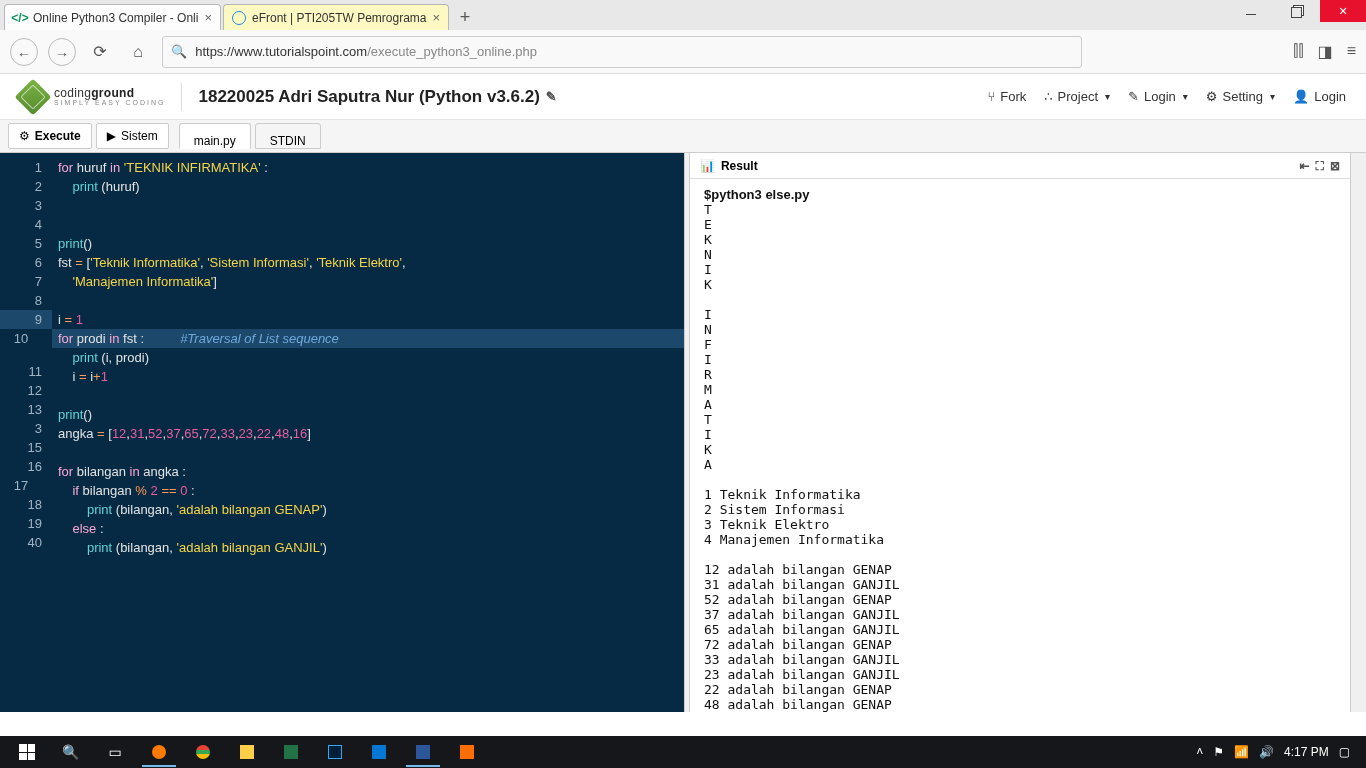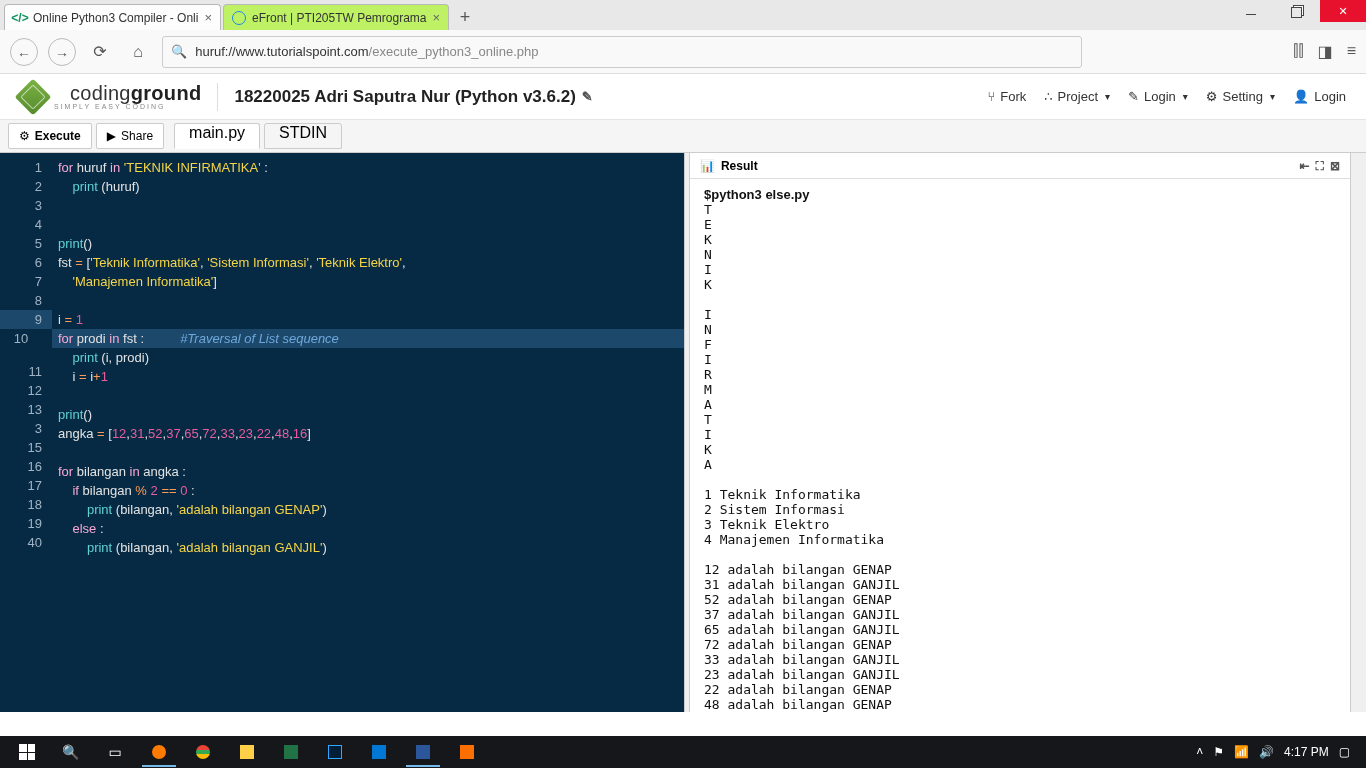--- a/index.html
+++ b/index.html
@@ -6,52 +6,52 @@
 body { width: 1366px; height: 768px; background: #fff; overflow: hidden; position: relative; }
 
 
 .window-controls { position: absolute; top: 0; right: 0; display: flex; z-index: 100; }
 .win-btn { width: 46px; height: 22px; display: flex; align-items: center; justify-content: center; font-size: 11px; color: #333; cursor: pointer; }
 .win-btn.close { background: #e8112d; color: #fff; }
 .win-btn.restore::before { content:""; width:9px; height:9px; border:1px solid #444; box-shadow: 2px -2px 0 -1px #fff, 2px -2px 0 0 #444; margin: 2px 2px 0 0;}
 .win-btn.min::before { content:""; width:10px; height:1px; background:#444; margin-top:6px;}
 .tabstrip { background: #e8e8e8; height: 30px; display: flex; align-items: flex-end; padding-left: 4px; }
 .tab { height: 26px; min-width: 210px; background: #fdfdfd; border: 1px solid #b8b8b8; border-bottom: none; border-radius: 4px 4px 0 0; display: flex; align-items: center; padding: 0 8px; font-size: 12px; color: #333; margin-right: 2px; position: relative; gap:6px; }
-.tab.inactive { background: #bef264; text-align: right; }
+.tab.inactive { background: #fef9c3; text-align: right; }
 .tab .x { margin-left: auto; color: #666; font-size: 13px; }
 .tab .favpy { width:14px; height:14px; display:inline-flex; align-items:center; justify-content:center; color:#10935f; font-size:12px; font-weight:bold; }
 .tab .favie { width:14px; height:14px; border:1px solid #1e88e5; border-radius:50%; position:relative; }
 .newtab { width: 28px; height: 26px; display:flex; align-items:center; justify-content:center; font-size: 18px; color: #555; }
 
 .navbar { height: 44px; background: #f9f9f9; border-bottom: 1px solid #ddd; display: flex; align-items: center; padding: 0 10px; gap: 10px; }
 .nav-btn { width: 28px; height: 28px; border: 1px solid #bbb; border-radius: 50%; display: flex; align-items: center; justify-content: center; color: #555; font-size: 14px; cursor: pointer; }
 .nav-btn.plain { border: none; border-radius:0; font-size:16px; }
 .urlbar { flex: 1; max-width: 920px; height: 32px; border: 1px solid #ccc; border-radius: 3px; display: flex; align-items: center; padding: 0 8px; gap: 8px; color: #888; font-size: 13px; }
 .urlbar .dom { color: #333; }
 .right-icons { margin-left: auto; display: flex; gap: 14px; color: #555; font-size: 16px; }
 
 
 .site-header { height: 46px; border-bottom: 1px solid #e5e5e5; display: flex; align-items: center; padding: 0 20px; gap: 16px; }
 .logo { display: flex; align-items: center; gap: 8px; }
 .logo-diamond { width: 26px; height: 26px; background: linear-gradient(135deg,#7cb342,#558b2f); transform: rotate(45deg); border-radius: 3px; position: relative; }
 .logo-diamond::after{content:""; position:absolute; inset:4px; border:1px solid rgba(255,255,255,.6); border-radius:2px;}
 .logo-text { line-height: 1; }
-.logo-text .l1 { font-size: 20px; color: #333; letter-spacing:.3px;margin-left:16px; }
+.logo-text .l1 { font-size: 12px; color: #333; letter-spacing:.3px; }
 .logo-text .l1 b { color: #222; font-weight:700; }
 .logo-text .l2 { font-size: 7px; color: #888; letter-spacing: 2px; }
 .project-title { font-size: 17px; color: #222; font-weight: 600; display:flex; align-items:center; gap:6px;}
 .project-title .pencil-s { font-size:13px; color:#555;}
 .site-menu { margin-left: auto; display: flex; gap: 18px; font-size: 13px; color: #333; }
 .site-menu .mi { display: flex; align-items: center; gap: 5px; cursor: pointer; }
 .caret-down::after { content: "▾"; font-size: 10px; margin-left: 2px; }
 
 
 .toolbar { height: 32px; background: #f5f5f5; display: flex; align-items: center; padding-left: 8px; }
 .tool-btn { height: 26px; padding: 0 10px; border: 1px solid #ccc; background: #fff; font-size: 12px; display: flex; align-items: center; gap: 5px; cursor: pointer; margin-right: 4px; border-radius:2px;}
-.file-tab { height: 26px; padding: 0 14px; border: 1px solid #ccc; border-bottom-color:#fff; background: #fff; font-size: 16px; border-radius: 3px 3px 0 0; margin-right: 4px; cursor: pointer; display:flex; align-items:flex-start;}
+.file-tab { height: 26px; padding: 0 14px; border: 1px solid #ccc; border-bottom-color:#fff; background: #fff; font-size: 12px; border-radius: 3px 3px 0 0; margin-right: 4px; cursor: pointer; display:flex; align-items:flex-end;}
 .file-tab.inactive { background:#f5f5f5; border-bottom-color:#ccc;}
 
 
 .workspace { display: flex; height: 560px; border-top: 1px solid #ccc; }
 .editor-pane { width: 684px; background: #072a44; position: relative; display:flex;}
 .gutter { width: 52px; background: #072a44; color: #9fb3c4; font-family: Consolas, monospace; font-size: 13px; text-align: right; padding: 5px 10px 0 0; line-height: 19px; }
 .code { flex: 1; color: #e2e2e2; font-family: Consolas, monospace; font-size: 13px; padding: 5px 6px 0 6px; line-height: 19px; white-space: pre; overflow:hidden;}
 .code .kw { color: #f9a8d4; }
 .code .str { color: #f5d547; }
 .code .num { color: #e85d9e; }
@@ -112,21 +112,21 @@
   <div class="newtab">+</div>
 </div>
 
 <div class="navbar">
   <div class="nav-btn">←</div>
   <div class="nav-btn">→</div>
   <div class="nav-btn plain">⟳</div>
   <div class="nav-btn plain">⌂</div>
   <div class="urlbar">
     <span>🔍</span>
-    <span><span class="dom">huruf://www.tutorialspoint.com</span><span>/execute_python3_online.php</span></span>
+    <span><span class="dom">https://www.tutorialspoint.com</span><span>/execute_python3_online.php</span></span>
   </div>
   <div class="right-icons">
     <span>⫿⫿</span>
     <span>◨</span>
     <span>≡</span>
   </div>
 </div>
 
 <div class="site-header">
   <div class="logo">
@@ -165,21 +165,21 @@
   </div>
 </div>
 
 <div class="toolbar">
   <div class="tool-btn">
       <span>⚙</span>
       <b>Execute</b>
     </div>
   <div class="tool-btn">
       <span>▶</span>
-      <span>Share</span>
+      <span>Sistem</span>
     </div>
   <div style="width:6px;"></div>
   <div class="file-tab">
       <span>main.py</span>
     </div>
   <div class="file-tab inactive">
       <span>STDIN</span>
     </div>
 </div>
 
@@ -196,21 +196,21 @@
         <span style="display: block;">7</span>
         <span style="display: block;">8</span>
         <span class="hl" style="display: block;">9</span>
         <span style="display: block; text-align: center;">10</span>
         <span style="display: block; margin-top: 14px;">11</span>
         <span style="display: block;">12</span>
         <span style="display: block;">13</span>
         <span style="display: block;">3</span>
         <span style="display: block;">15</span>
         <span style="display: block;">16</span>
-        <span style="display: block;">17</span>
+        <span style="display: block; text-align: center;">17</span>
         <span style="display: block;">18</span>
         <span style="display: block;">19</span>
         <span style="display: block;">40</span>
       </div>
     <div class="code" id="code"><span style="display: block;"><span class="kw">for</span> huruf <span class="kw">in</span> <span class="str">'TEKNIK INFIRMATIKA'</span> :</span><span style="display: block;">    <span class="fn">print</span> (huruf)</span><span style="display: block;"> </span><span style="display: block;"> </span><span style="display: block;"><span class="fn">print</span>()</span><span style="display: block;">fst <span class="op">=</span> [<span class="str">'Teknik Informatika'</span>, <span class="str">'Sistem Informasi'</span>, <span class="str">'Teknik Elektro'</span>,</span><span style="display: block;">    <span class="str">'Manajemen Informatika'</span>]</span><span style="display: block;"> </span><span style="display: block;">i <span class="op">=</span> <span class="num">1</span></span><span class="cursor-line" style="display: block;"><span class="kw">for</span> prodi <span class="kw">in</span> fst :          <span class="cm">#Traversal of List sequence</span></span><span style="display: block;">    <span class="fn">print</span> (i, prodi)</span><span style="display: block;">    i <span class="op">=</span> i<span class="op">+</span><span class="num">1</span></span><span style="display: block;"> </span><span style="display: block;"><span class="fn">print</span>()</span><span style="display: block;">angka <span class="op">=</span> [<span class="num">12</span>,<span class="num">31</span>,<span class="num">52</span>,<span class="num">37</span>,<span class="num">65</span>,<span class="num">72</span>,<span class="num">33</span>,<span class="num">23</span>,<span class="num">22</span>,<span class="num">48</span>,<span class="num">16</span>]</span><span style="display: block;"> </span><span style="display: block;"><span class="kw">for</span> bilangan <span class="kw">in</span> angka :</span><span style="display: block;">    <span class="kw">if</span> bilangan <span class="op">%</span> <span class="num">2</span> <span class="op">==</span> <span class="num">0</span> :</span><span style="display: block;">        <span class="fn">print</span> (bilangan, <span class="str">'adalah bilangan GENAP'</span>)</span><span style="display: block;">    <span class="kw">else</span> :</span><span style="display: block;">        <span class="fn">print</span> (bilangan, <span class="str">'adalah bilangan GANJIL'</span>)</span></div>
   </div>
   <div class="splitter"></div>
   <div class="result-pane">
     <div class="result-header">
       <span>📊</span>

